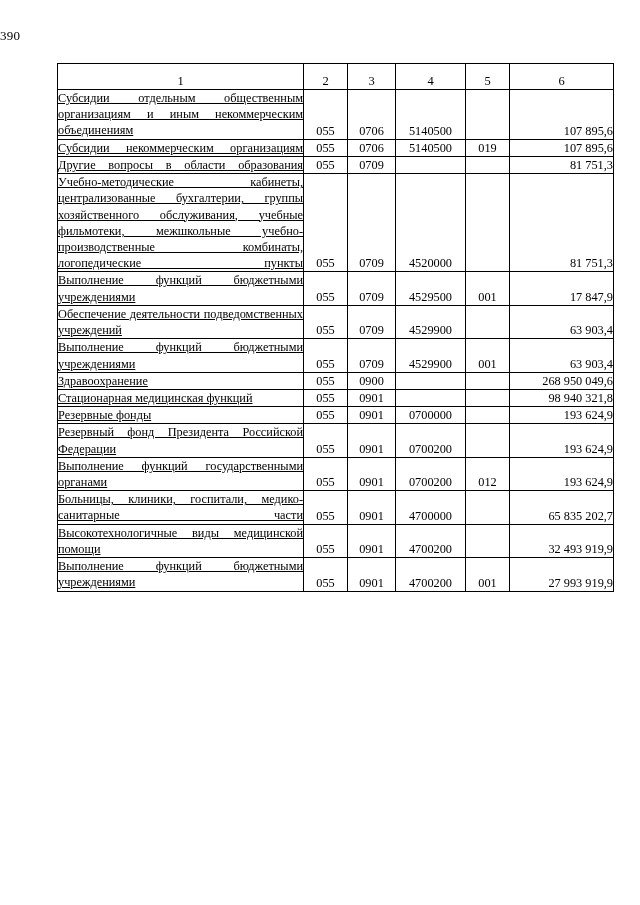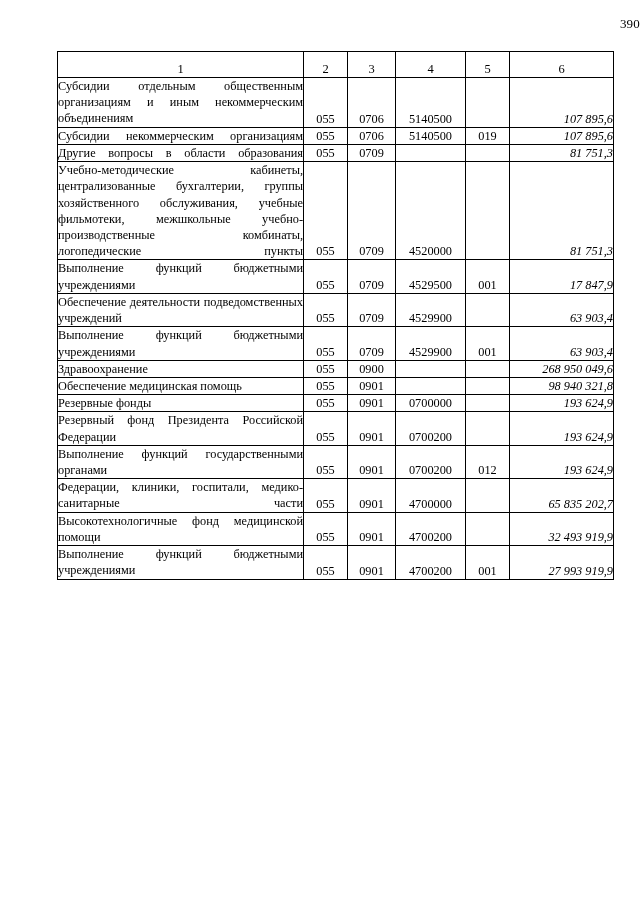--- a/index.html
+++ b/index.html
@@ -15,23 +15,23 @@
     position: relative;
     overflow: hidden;
   }
   .page {
     width: 640px;
     height: 905px;
     position: relative;
     box-sizing: border-box;
   }
   .page-number {
-    text-align: right;
+    text-align: left;
     font-size: 13px;
-    padding-top: 16px;
+    padding-top: 28px;
     letter-spacing: 0.2px;
   }
   .table-wrap {
     margin: 19px 57px 0 57px;
   }
   table.doc {
     border-collapse: collapse;
     width: 526px;
     table-layout: fixed;
     font-size: 12.3px;
@@ -63,37 +63,37 @@
   }
   tbody tr:last-child td {
     border-bottom: 1px solid #000;
   }
   .cell-text {
     padding: 5px 8px 3px 12px;
     text-align: justify;
     text-align-last: justify;
     line-height: 1.32;
     hyphens: none;
+    text-decoration: underline;
   }
   .cell-text.noj {
     text-align: right;
     text-align-last: left;
     margin-left: 38px;
   }
   .cell-code {
     text-align: center;
     padding: 0 2px 3px 2px;
     white-space: nowrap;
   }
   .cell-code.c4v { }
   .cell-sum {
     text-align: right;
     padding: 0 10px 3px 2px;
     white-space: nowrap;
-    font-style: italic;
   }
   td.bot {
     vertical-align: bottom;
   }
 </style>
 </head>
 <body>
 
 <div class="page">
 
@@ -178,21 +178,21 @@
           </tr>
           <tr>
             <td class="cell-text noj">Здравоохранение</td>
             <td class="cell-code bot">055</td>
             <td class="cell-code bot">0900</td>
             <td class="cell-code c4v bot"></td>
             <td class="cell-code bot"></td>
             <td class="cell-sum bot">268 950 049,6</td>
           </tr>
           <tr>
-            <td class="cell-text noj">Обеспечение медицинская помощь</td>
+            <td class="cell-text noj">Стационарная медицинская функций</td>
             <td class="cell-code bot">055</td>
             <td class="cell-code bot">0901</td>
             <td class="cell-code c4v bot"></td>
             <td class="cell-code bot"></td>
             <td class="cell-sum bot">98 940 321,8</td>
           </tr>
           <tr>
             <td class="cell-text noj">Резервные фонды</td>
             <td class="cell-code bot">055</td>
             <td class="cell-code bot">0901</td>
@@ -210,29 +210,29 @@
           </tr>
           <tr>
             <td class="cell-text">Выполнение функций государственными органами</td>
             <td class="cell-code bot">055</td>
             <td class="cell-code bot">0901</td>
             <td class="cell-code c4v bot">0700200</td>
             <td class="cell-code bot">012</td>
             <td class="cell-sum bot">193 624,9</td>
           </tr>
           <tr>
-            <td class="cell-text">Федерации, клиники, госпитали, медико-санитарные части</td>
+            <td class="cell-text">Больницы, клиники, госпитали, медико-санитарные части</td>
             <td class="cell-code bot">055</td>
             <td class="cell-code bot">0901</td>
             <td class="cell-code c4v bot">4700000</td>
             <td class="cell-code bot"></td>
             <td class="cell-sum bot">65 835 202,7</td>
           </tr>
           <tr>
-            <td class="cell-text">Высокотехнологичные фонд медицинской помощи</td>
+            <td class="cell-text">Высокотехнологичные виды медицинской помощи</td>
             <td class="cell-code bot">055</td>
             <td class="cell-code bot">0901</td>
             <td class="cell-code c4v bot">4700200</td>
             <td class="cell-code bot"></td>
             <td class="cell-sum bot">32 493 919,9</td>
           </tr>
           <tr>
             <td class="cell-text">Выполнение функций бюджетными учреждениями</td>
             <td class="cell-code bot">055</td>
             <td class="cell-code bot">0901</td>

